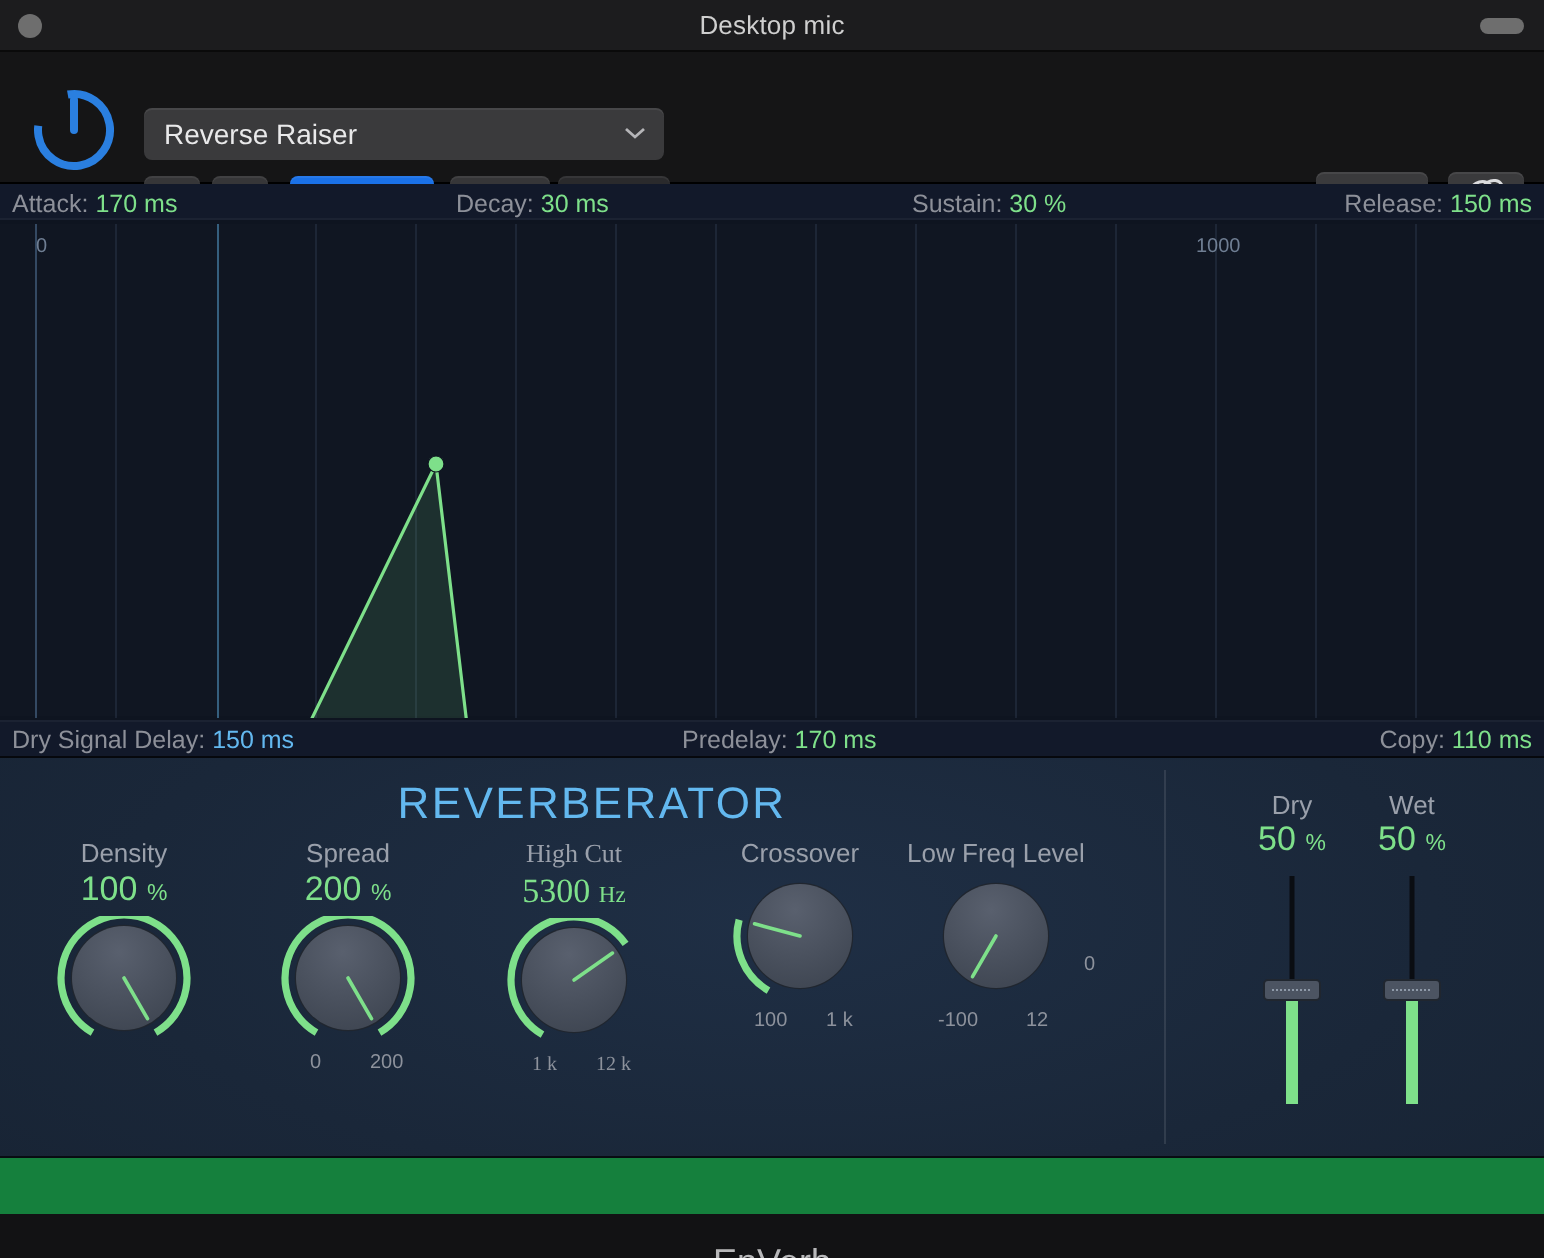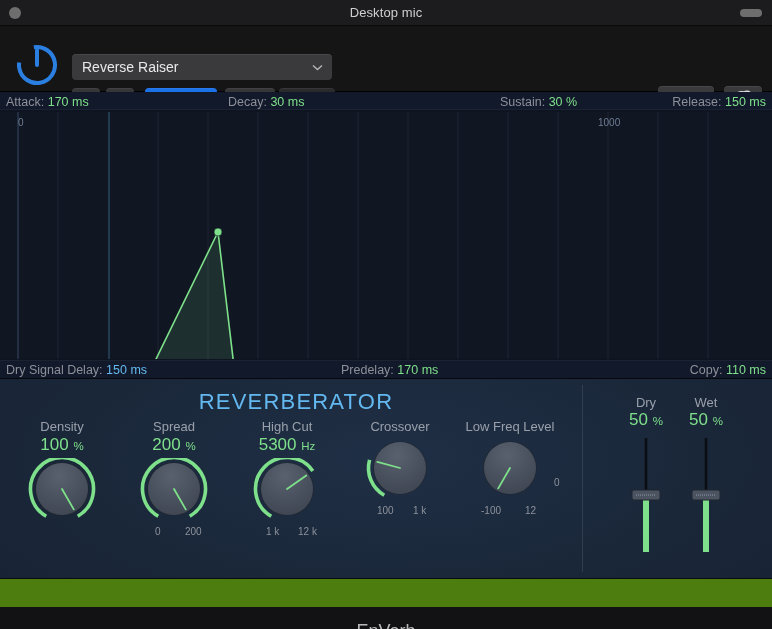--- a/index.html
+++ b/index.html
@@ -2,21 +2,21 @@
 <html><head>
 <meta charset="utf-8">
 <style>
   * { margin:0; padding:0; box-sizing:border-box; }
   html,body { width:772px; height:629px; overflow:hidden; }
   body {
     background:#0d0d0d;
     font-family:"Liberation Sans", sans-serif;
     -webkit-font-smoothing:antialiased;
   }
-  #app { position:relative; width:772px; height:629px; background:#4d7c0f; }
+  #app { position:relative; width:772px; height:629px; background:#15803d; }
 
   
   .titlebar {
     position:relative; height:26px; background:#1c1c1e;
     border-bottom:1px solid #0a0a0a;
   }
   .titlebar .title {
     position:absolute; left:0; right:0; top:5px; text-align:center;
     color:#cfcfcf; font-size:13px; letter-spacing:.1px;
   }
@@ -220,21 +220,21 @@
         </svg>
       </span>
     </div>
   </div>
 
   <div class="env-wrap">
 
     <div class="env-labels-top">
       <div class="elab" style="left:6px;"><span>Attack:</span> <span class="v">170 ms</span></div>
       <div class="elab" style="left:228px;"><span>Decay:</span> <span class="v">30 ms</span></div>
-      <div class="elab" style="left:456px;margin-left:44px;"><span>Sustain:</span> <span class="v">30 %</span></div>
+      <div class="elab" style="left:456px;"><span>Sustain:</span> <span class="v">30 %</span></div>
       <div class="elab" style="right:6px;"><span>Release:</span> <span class="v">150 ms</span></div>
     </div>
 
     <div class="env-canvas">
       <svg id="env-svg" width="772" height="247" viewBox="0 0 772 247">
           <line x1="58" y1="0" x2="58" y2="247" stroke="rgba(120,150,190,0.13)" stroke-width="1"></line>
           <line x1="158" y1="0" x2="158" y2="247" stroke="rgba(120,150,190,0.13)" stroke-width="1"></line>
           <line x1="208" y1="0" x2="208" y2="247" stroke="rgba(120,150,190,0.13)" stroke-width="1"></line>
           <line x1="258" y1="0" x2="258" y2="247" stroke="rgba(120,150,190,0.13)" stroke-width="1"></line>
           <line x1="308" y1="0" x2="308" y2="247" stroke="rgba(120,150,190,0.13)" stroke-width="1"></line>
@@ -309,21 +309,21 @@
             <circle cx="55" cy="31" r="26" fill="#49515f" stroke="#20262f" stroke-width="1.2"></circle>
             <circle cx="55" cy="31" r="26" fill="url(#kg1)"></circle>
             <line x1="55" y1="31" x2="66.75" y2="51.351596988934304" stroke="#7ee08a" stroke-width="1.8" stroke-linecap="round"></line>
           </svg></div>
       <div class="kscale">
         <span style="left:36px;">0</span>
         <span style="left:66px;">200</span>
       </div>
     </div>
 
-    <div class="knob" id="knob2" style="left:232px; top:40px;">
+    <div class="knob" id="knob2" style="left:232px; top:40px;font-family:Liberation Serif, serif;">
       <div class="kname">High Cut</div>
       <div class="kval"><span>5300</span> <span class="unit">Hz</span></div>
       <div class="kdial"><svg width="110" height="66" viewBox="0 0 110 66">
             <defs>
               <radialGradient id="kg2" cx="45%" cy="25%" r="85%">
                 <stop offset="0%" stop-color="#59606e"></stop>
                 <stop offset="100%" stop-color="#3d4450"></stop>
               </radialGradient>
             </defs>
             <path d="M 39.249999999999986 58.279800219209804 A 31.5 31.5 0 1 1 80.80328939510323 12.93234225494205" fill="none" stroke="#7ee08a" stroke-width="3.6" stroke-linecap="butt"></path>
@@ -350,21 +350,21 @@
             <circle cx="55" cy="31" r="26" fill="#49515f" stroke="#20262f" stroke-width="1.2"></circle>
             <circle cx="55" cy="31" r="26" fill="url(#kg3)"></circle>
             <line x1="55" y1="31" x2="32.30074308220689" y2="24.917752440090755" stroke="#7ee08a" stroke-width="1.8" stroke-linecap="round"></line>
           </svg></div>
       <div class="kscale">
         <span style="left:32px;">100</span>
         <span style="left:68px;">1 k</span>
       </div>
     </div>
 
-    <div class="knob" id="knob4" style="left:455px; top:40px;">
+    <div class="knob" id="knob4" style="left:443px; top:40px;">
       <div class="kname">Low Freq Level</div>
       <div class="kdial"><svg width="110" height="66" viewBox="0 0 110 66">
             <defs>
               <radialGradient id="kg4" cx="45%" cy="25%" r="85%">
                 <stop offset="0%" stop-color="#59606e"></stop>
                 <stop offset="100%" stop-color="#3d4450"></stop>
               </radialGradient>
             </defs>
             <circle cx="55" cy="31" r="26" fill="#49515f" stroke="#20262f" stroke-width="1.2"></circle>
             <circle cx="55" cy="31" r="26" fill="url(#kg4)"></circle>

